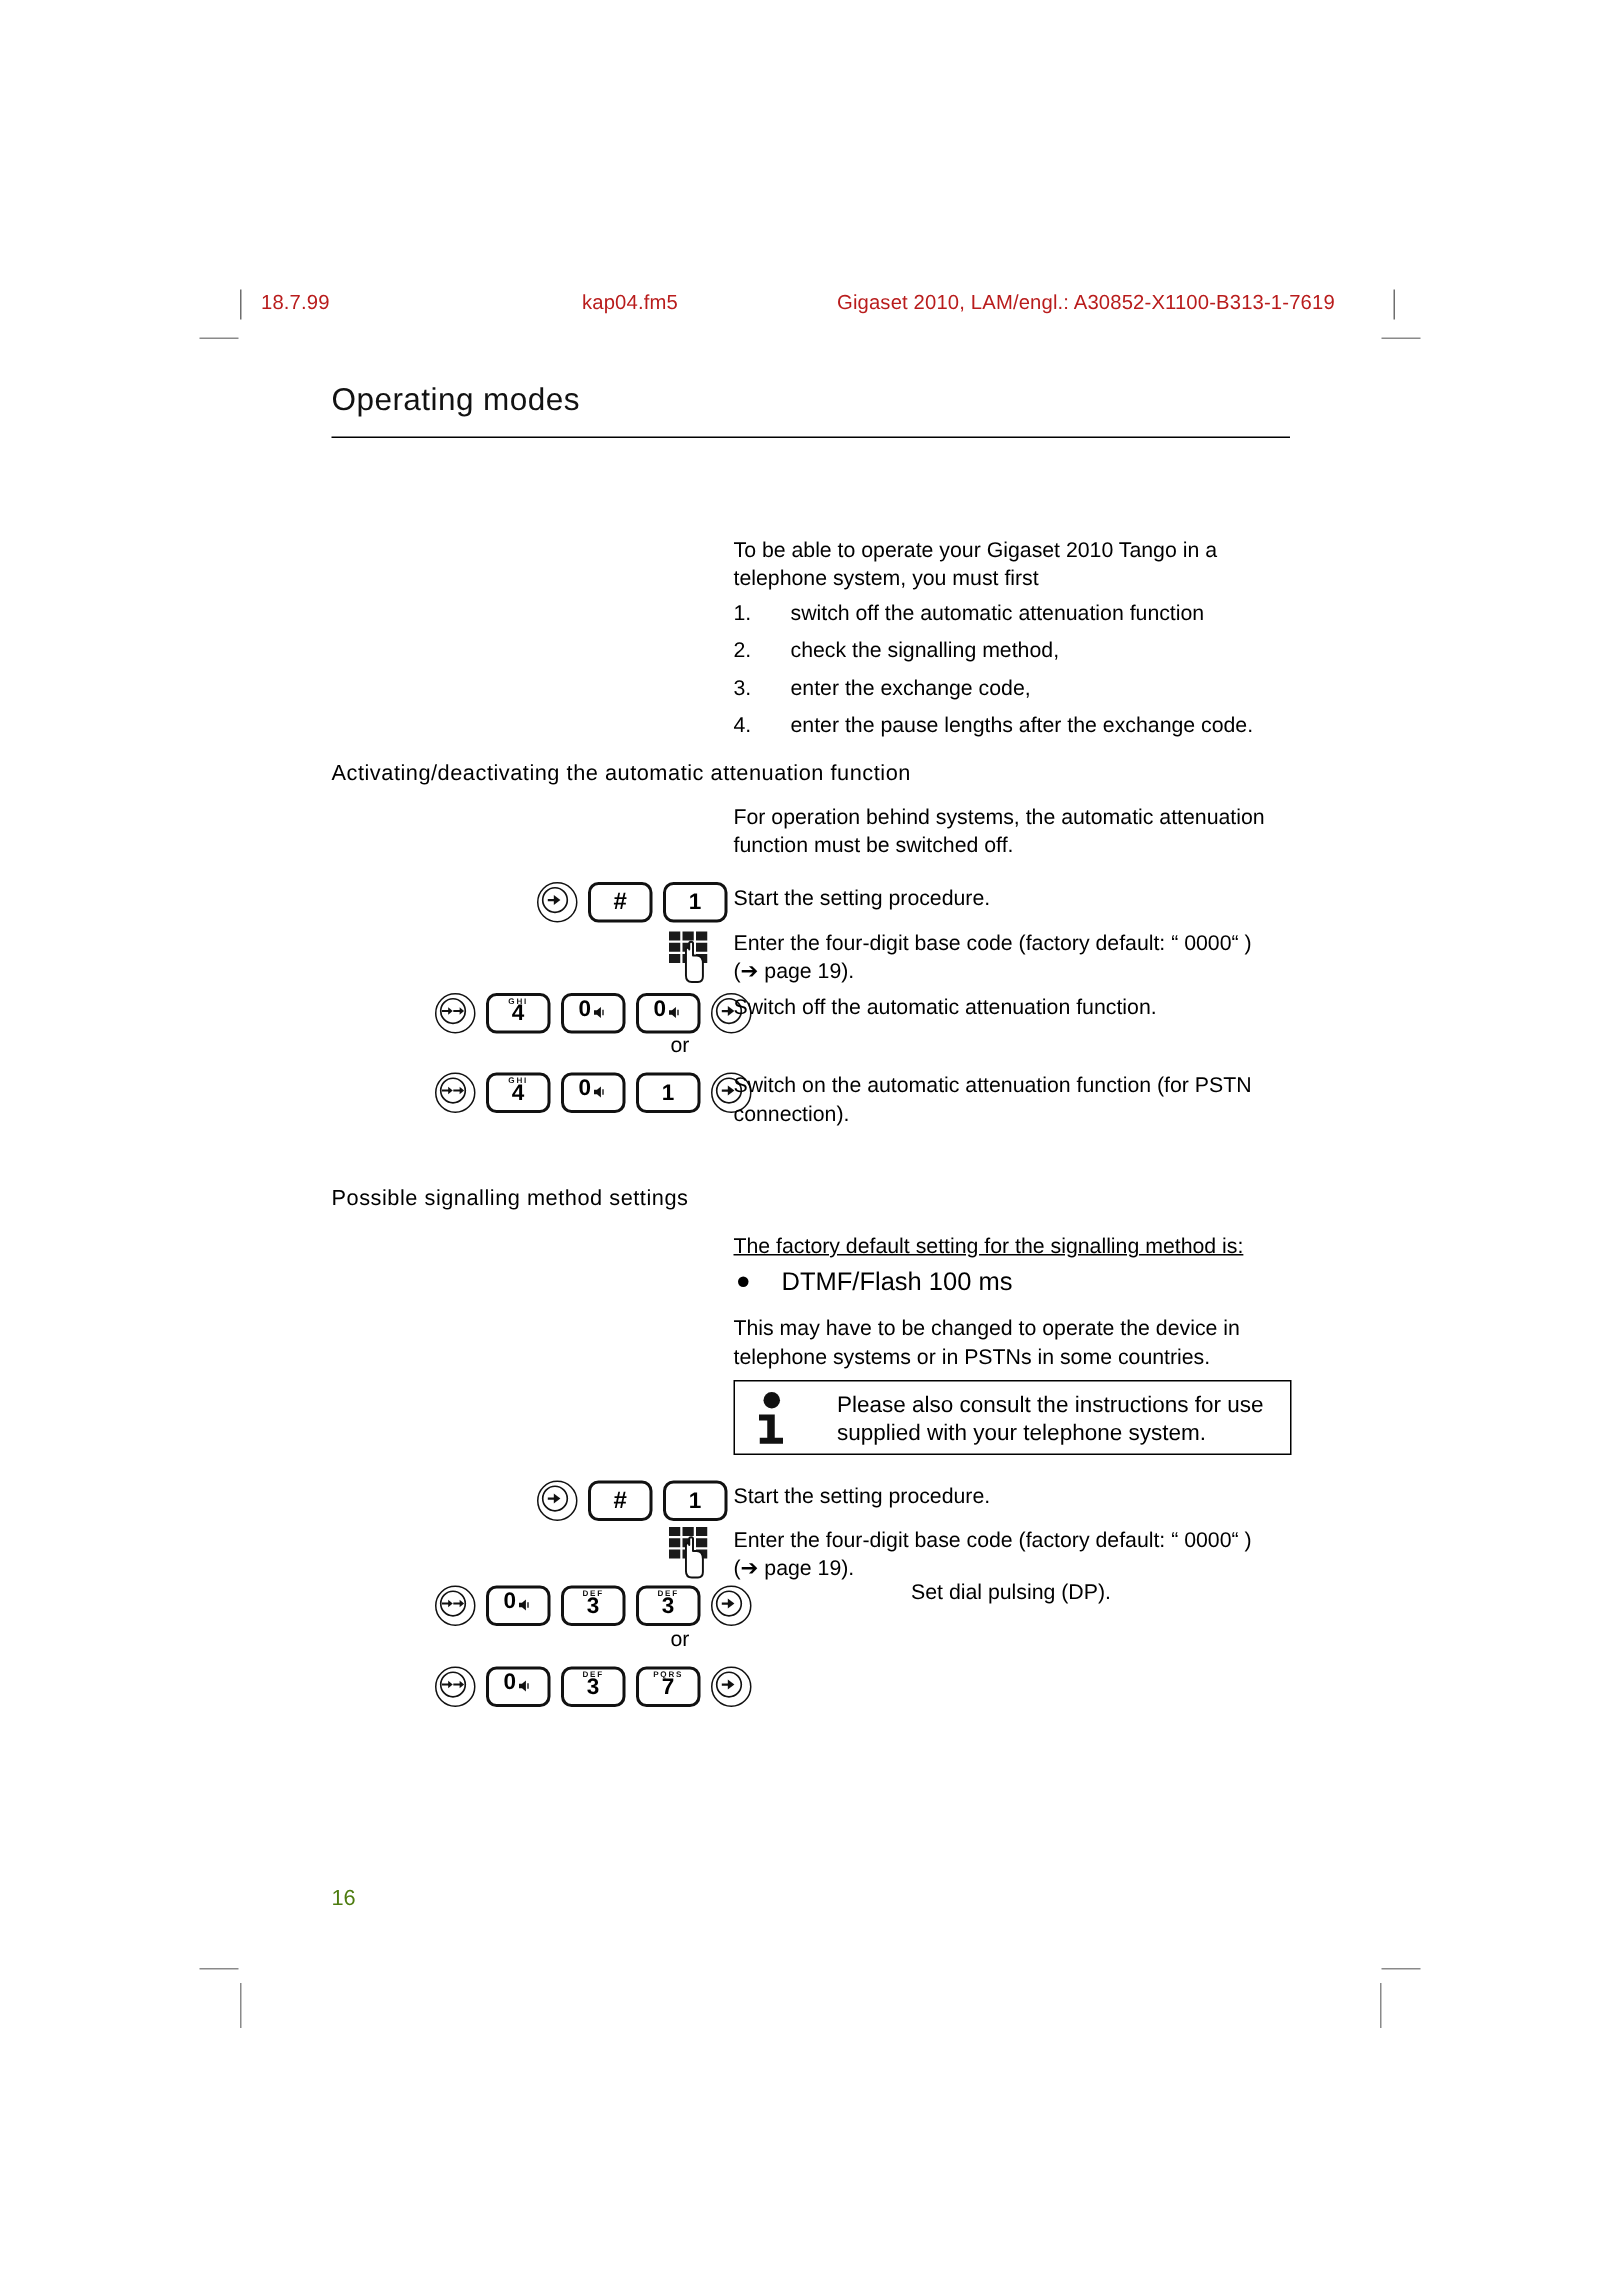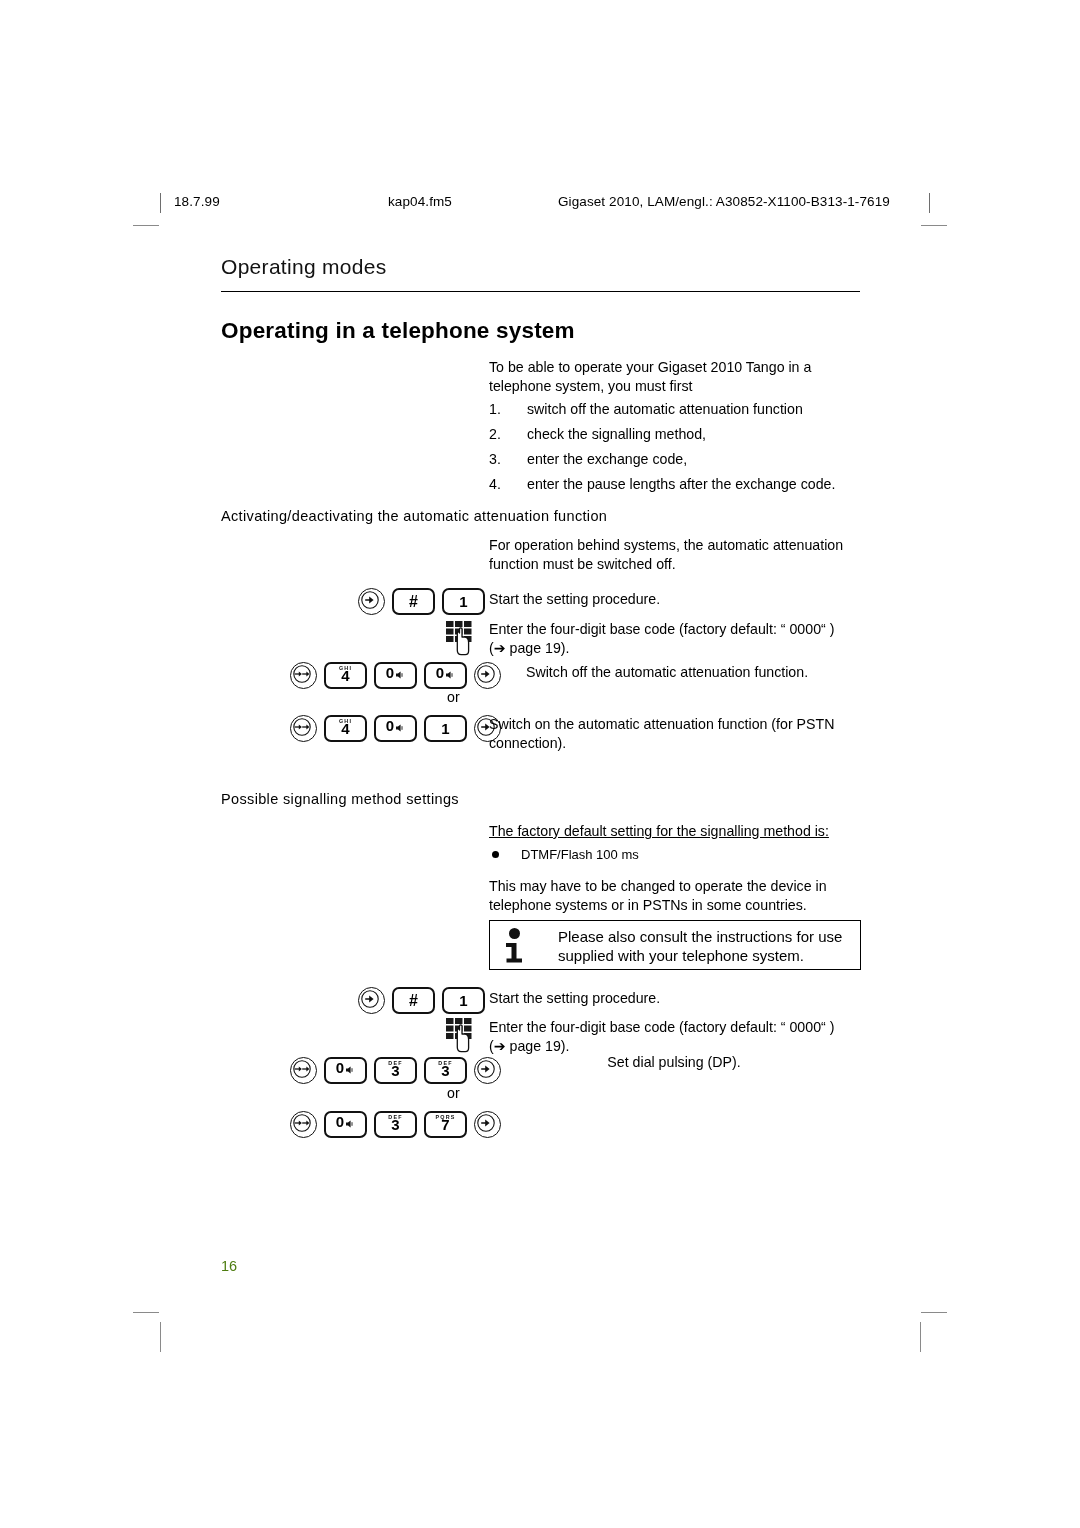--- a/index.html
+++ b/index.html
@@ -36,21 +36,21 @@
 
   
   .runhead {
     position: absolute;
     left: 160px;
     top: 192px;
     width: 770px;
     height: 22px;
     font-size: 13.5px;
     letter-spacing: 0.1px;
-    color: #000000;
+    color: #b91c1c;
   }
   .runhead .bar {
     position: absolute;
     top: 1px;
     width: 1px;
     height: 20px;
     background: #6e6e6e;
   }
   .runhead .bar-l { left: 0; }
   .runhead .bar-r { right: 0; }
@@ -119,21 +119,21 @@
   }
   .numlist .num {
     position: absolute;
     left: 0;
     top: 0;
   }
 
   .bullet-row {
     position: absolute;
     left: 489px;
-    font-size: 13px;
+    font-size: 17px;
     line-height: 19px;
     padding-left: 32px;
   }
   .bullet-row .dot {
     position: absolute;
     left: 3px;
     top: 6px;
     width: 7px;
     height: 7px;
     border-radius: 50%;
@@ -277,21 +277,20 @@
     <span class="bar bar-l"></span>
     <span class="date">18.7.99</span>
     <span class="file">kap04.fm5</span>
     <span class="ident">Gigaset 2010, LAM/engl.: A30852-X1100-B313-1-7619</span>
     <span class="bar bar-r"></span>
   </div>
 
   <div class="chapter-title">Operating modes</div>
   <div class="chapter-rule"></div>
 
-  <div class="section-title">Operating in a telephone system</div>
 
   <div class="body-col" style="top:358px;">
     <p>To be able to operate your Gigaset 2010 Tango in a telephone system, you must first</p>
   </div>
 
   <div class="numlist" style="top:400px;">
     <div class="row">
       <span class="num">1.</span>
       <span>switch off the automatic attenuation function</span>
     </div>
@@ -388,21 +387,21 @@
       </span>
     </span>
     <span class="key-round">
       <svg width="22" height="22" viewBox="0 0 22 22">
         <circle cx="11" cy="11" r="8.2" fill="none" stroke="#111" stroke-width="1.1"></circle>
         <path d="M6.2 11 H11.4" stroke="#111" stroke-width="1.5" fill="none"></path>
         <path d="M10.2 7.6 L14.6 11 L10.2 14.4 Z" fill="#111"></path>
       </svg>
     </span>
   </div>
-  <div class="body-col" style="top:663px; width:370px;margin-left:37px;">
+  <div class="body-col" style="top:663px; width:370px;">
     <p>Switch off the automatic attenuation function.</p>
   </div>
   <div class="or-label" style="left:447px; top:689px;">or</div>
 
   <div class="keyrow" style="left:290px; top:714px;">
     <span class="key-round">
       <svg width="22" height="22" viewBox="0 0 22 22">
         <circle cx="11" cy="11" r="8.2" fill="none" stroke="#111" stroke-width="1.1"></circle>
         <path d="M3.6 11 H8.6" stroke="#111" stroke-width="1.3"></path>
         <path d="M7.8 8.5 L10.8 11 L7.8 13.5 Z" fill="#111"></path>

